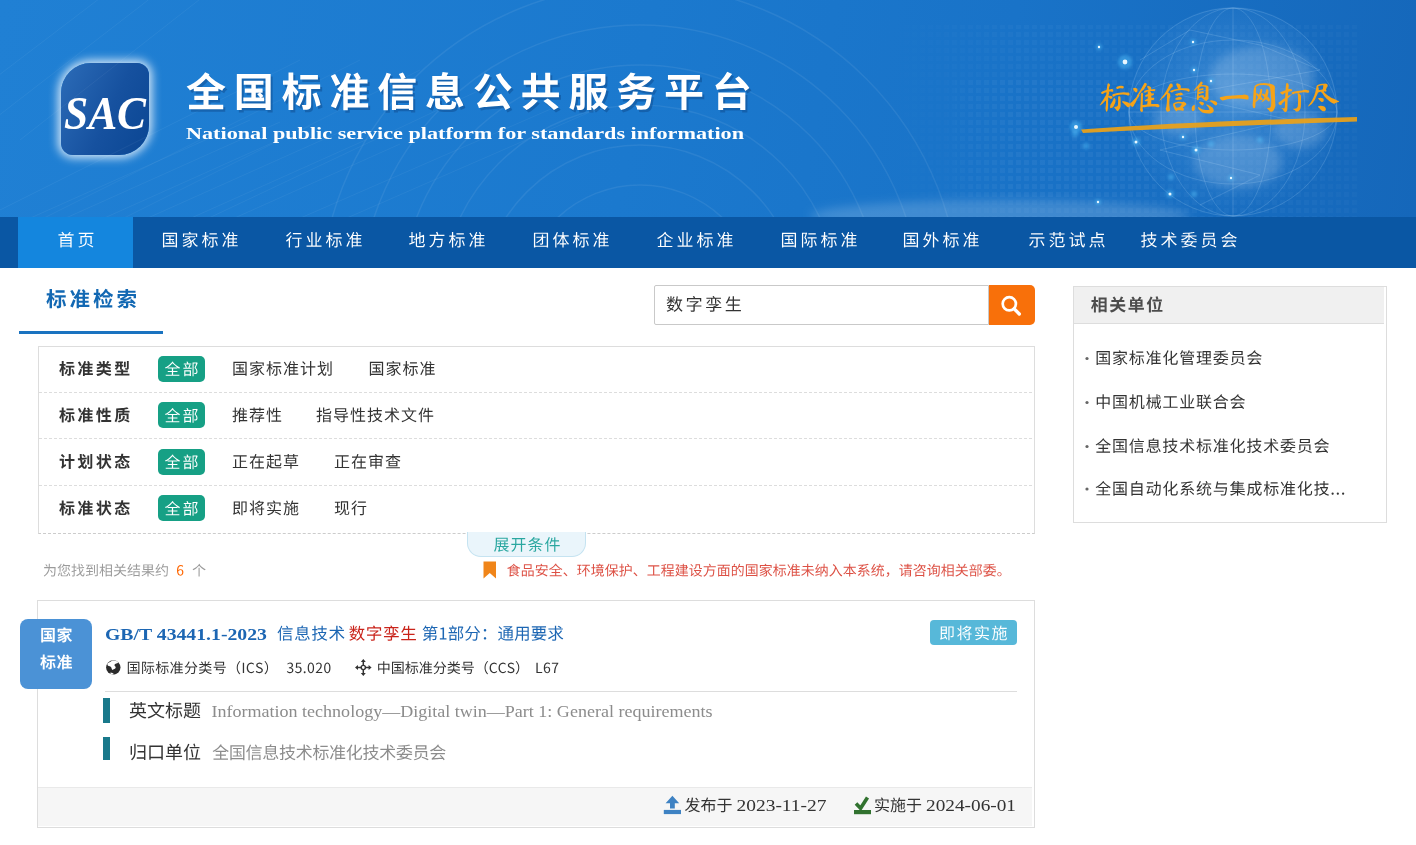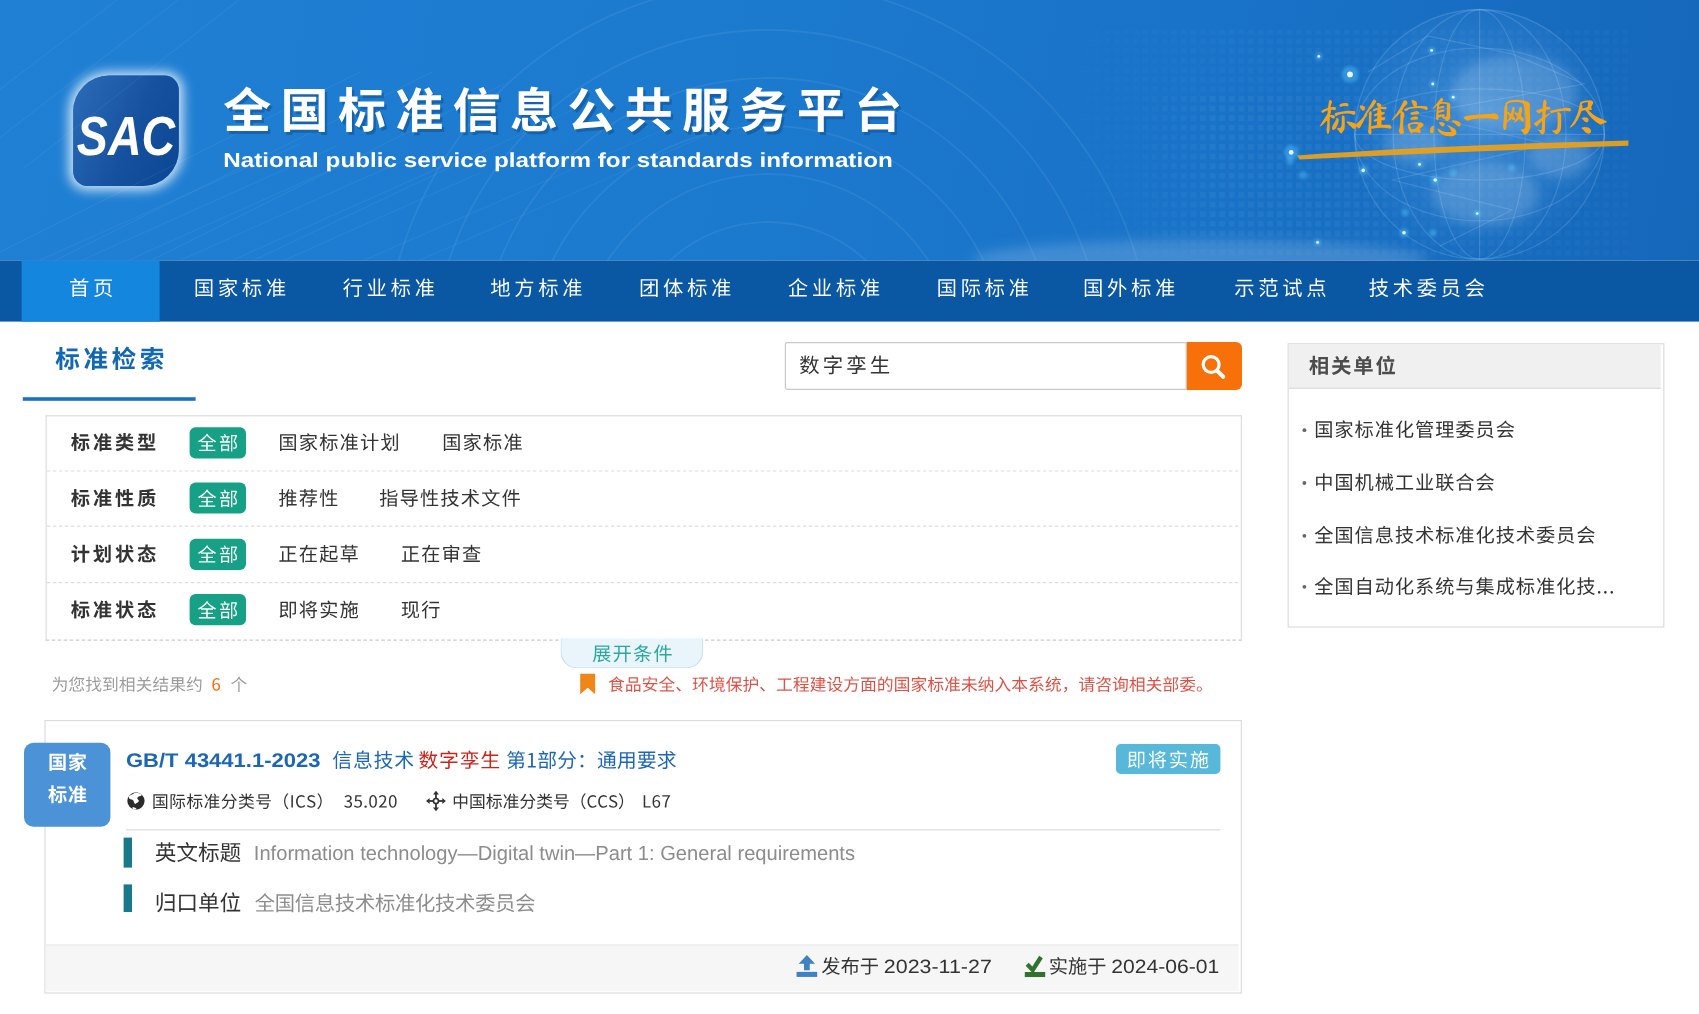--- a/index.html
+++ b/index.html
@@ -1,19 +1,19 @@
 <!DOCTYPE html>
 <html lang="zh"><head>
 <meta charset="utf-8">
 <title>全国标准信息公共服务平台</title>
 <style>
   html,body{margin:0;padding:0;width:1416px;height:845px;overflow:hidden;background:#fff;
     font-family:"Liberation Sans",sans-serif;}
   .abs{position:absolute;}
-  #page{position:relative;width:1416px;height:618px;}
+  #page{position:relative;width:1416px;height:618px;font-family:Liberation Serif, serif;}
   #header{left:0;top:0;width:1416px;height:217px;
     background:linear-gradient(100deg,#2080d4 0%,#1b79ce 45%,#1973c8 70%,#1567ba 100%);}
   #navbar{left:0;top:217px;width:1416px;height:51px;background:#0a57a4;}
   #navactive{left:18px;top:217px;width:115px;height:51px;background:#1486de;}
   #logo{left:61px;top:63px;width:88px;height:92px;border-radius:30px 12px 30px 12px;
     background:linear-gradient(115deg,#2c6cb8 0%,#16519f 55%,#0a4693 100%);
     box-shadow:0 0 10px 3px rgba(255,255,255,0.8);}
   #tabline{left:19px;top:331px;width:144px;height:3px;background:#1a73c0;}
   #searchbox{left:654px;top:285px;width:333px;height:38px;border:1px solid #c9c9c9;border-radius:2px 0 0 2px;background:#fff;}
   #searchbtn{left:989px;top:285px;width:46px;height:40px;background:#f8700a;border-radius:0 5px 5px 0;}

